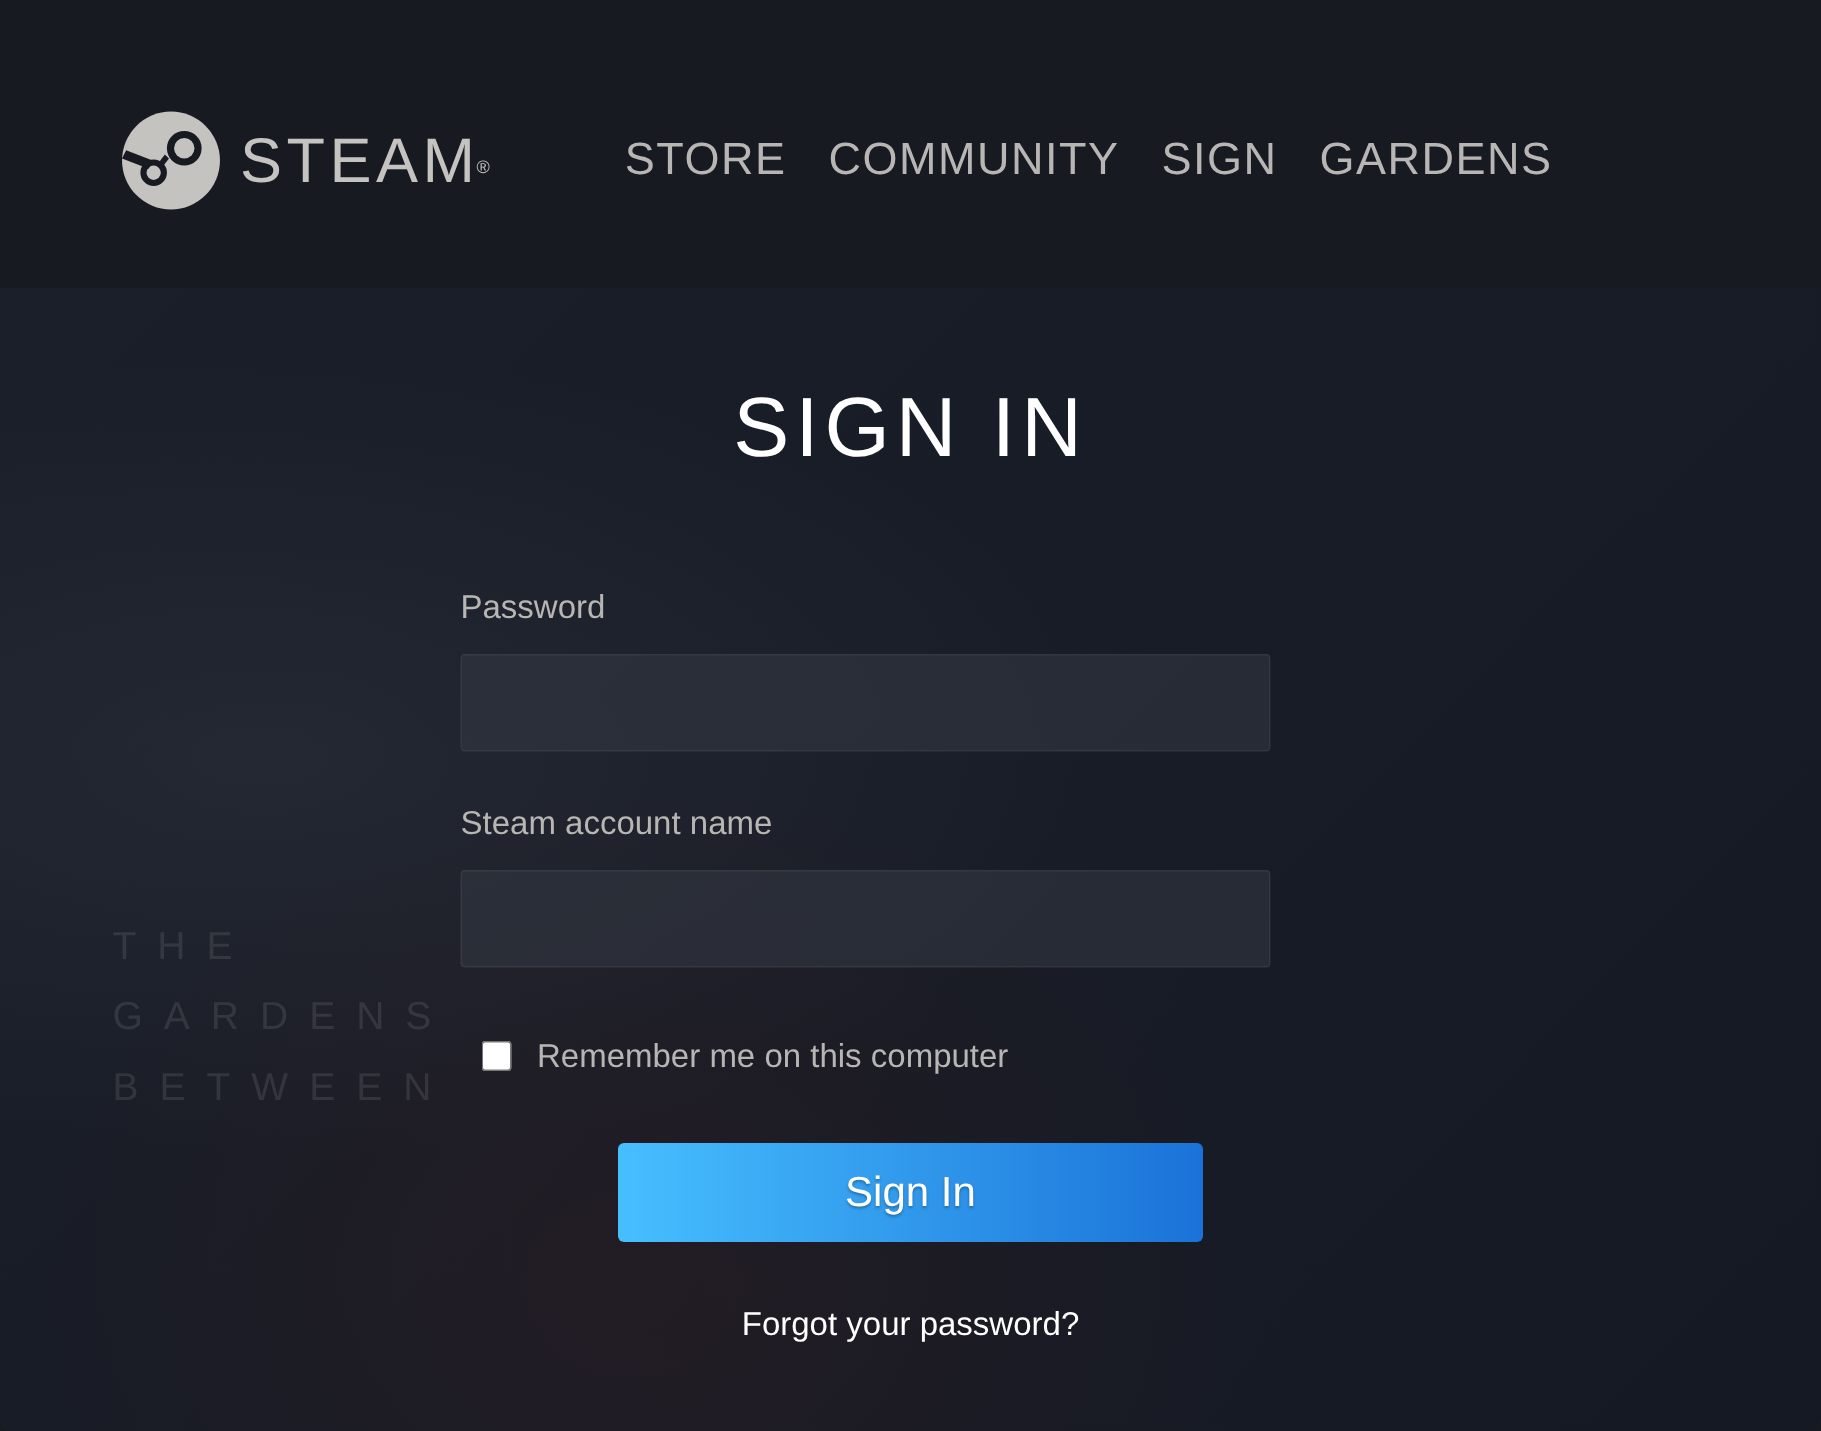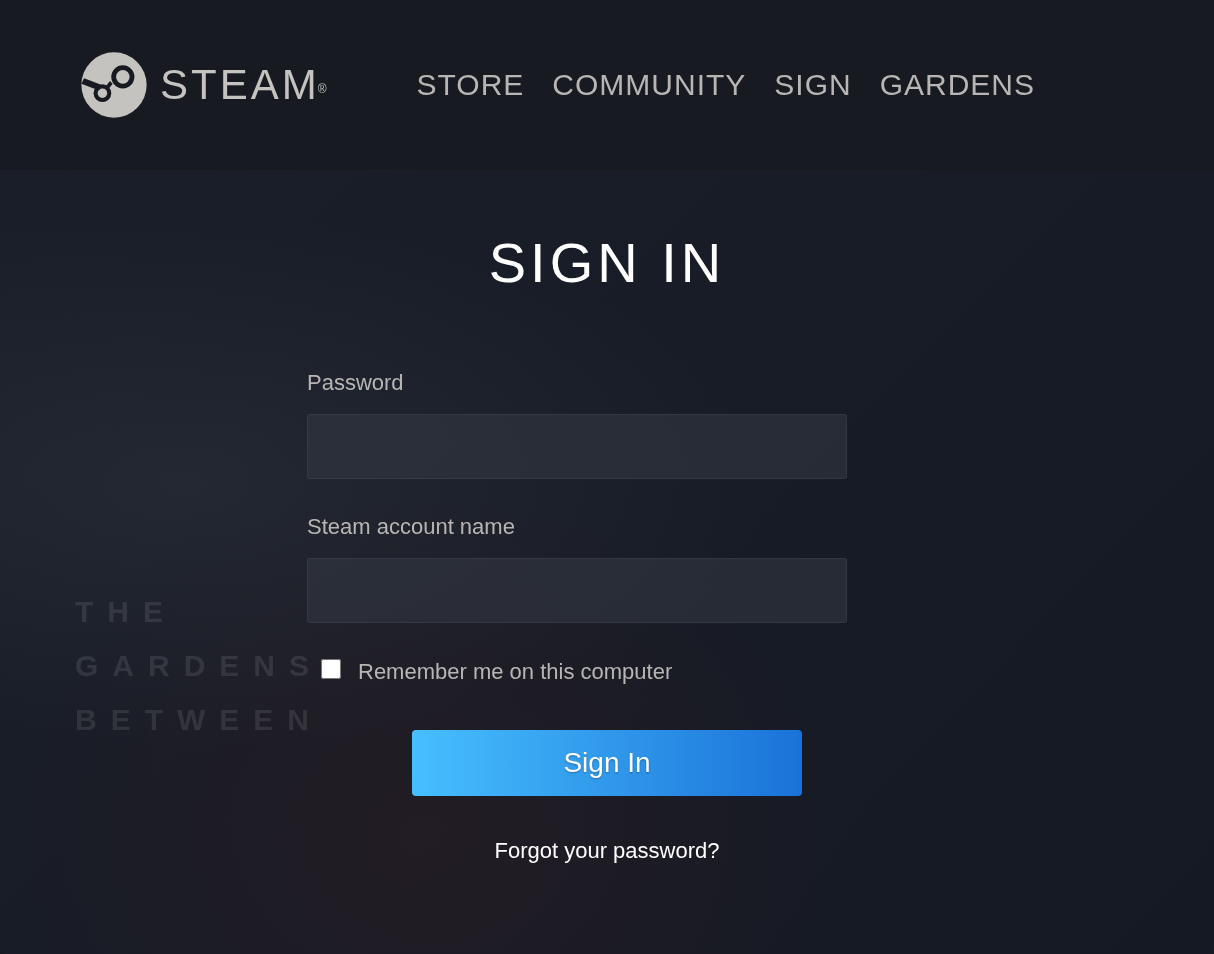--- a/index.html
+++ b/index.html
@@ -16,20 +16,21 @@
       overflow: hidden;
       border-radius: 8px;
     }
     
     .header {
       height: 170px;
       background: #171a21;
       display: flex;
       align-items: center;
       padding: 0 80px;
+      margin-top: 22px;
     }
     
     .logo-container {
       display: flex;
       align-items: center;
       gap: 12px;
       margin-right: 90px;
     }
     
     .logo-icon {
@@ -85,24 +86,24 @@
         linear-gradient(135deg, rgba(25, 30, 40, 0.9) 0%, rgba(20, 25, 35, 0.95) 100%);
       z-index: 0;
     }
     
     .bg-text {
       position: absolute;
       left: 75px;
       top: 415px;
       z-index: 0;
       color: rgba(180, 180, 180, 0.15);
-      font-size: 30px;
+      font-size: 26px;
       letter-spacing: 14px;
       line-height: 1.8;
-      font-weight: 700;
+      font-weight: 400;
       font-family: Arial, sans-serif;
     }
     
     .form-container {
       position: relative;
       z-index: 1;
       width: 600px;
       margin: 0 auto;
       text-align: center;
     }
@@ -137,23 +138,23 @@
       border-radius: 3px;
       padding: 0 15px;
       color: #ffffff;
       font-size: 20px;
       outline: none;
     }
     
     .checkbox-row {
       text-align: left;
       display: flex;
-      align-items: flex-start;
+      align-items: center;
       gap: 17px;
-      margin-top: 36px;
+      margin-top: 46px;
       margin-bottom: 45px;
       margin-left: 14px;
     }
     
     .checkbox {
       width: 20px;
       height: 20px;
       cursor: pointer;
       accent-color: #ffffff;
       background: #ffffff;

